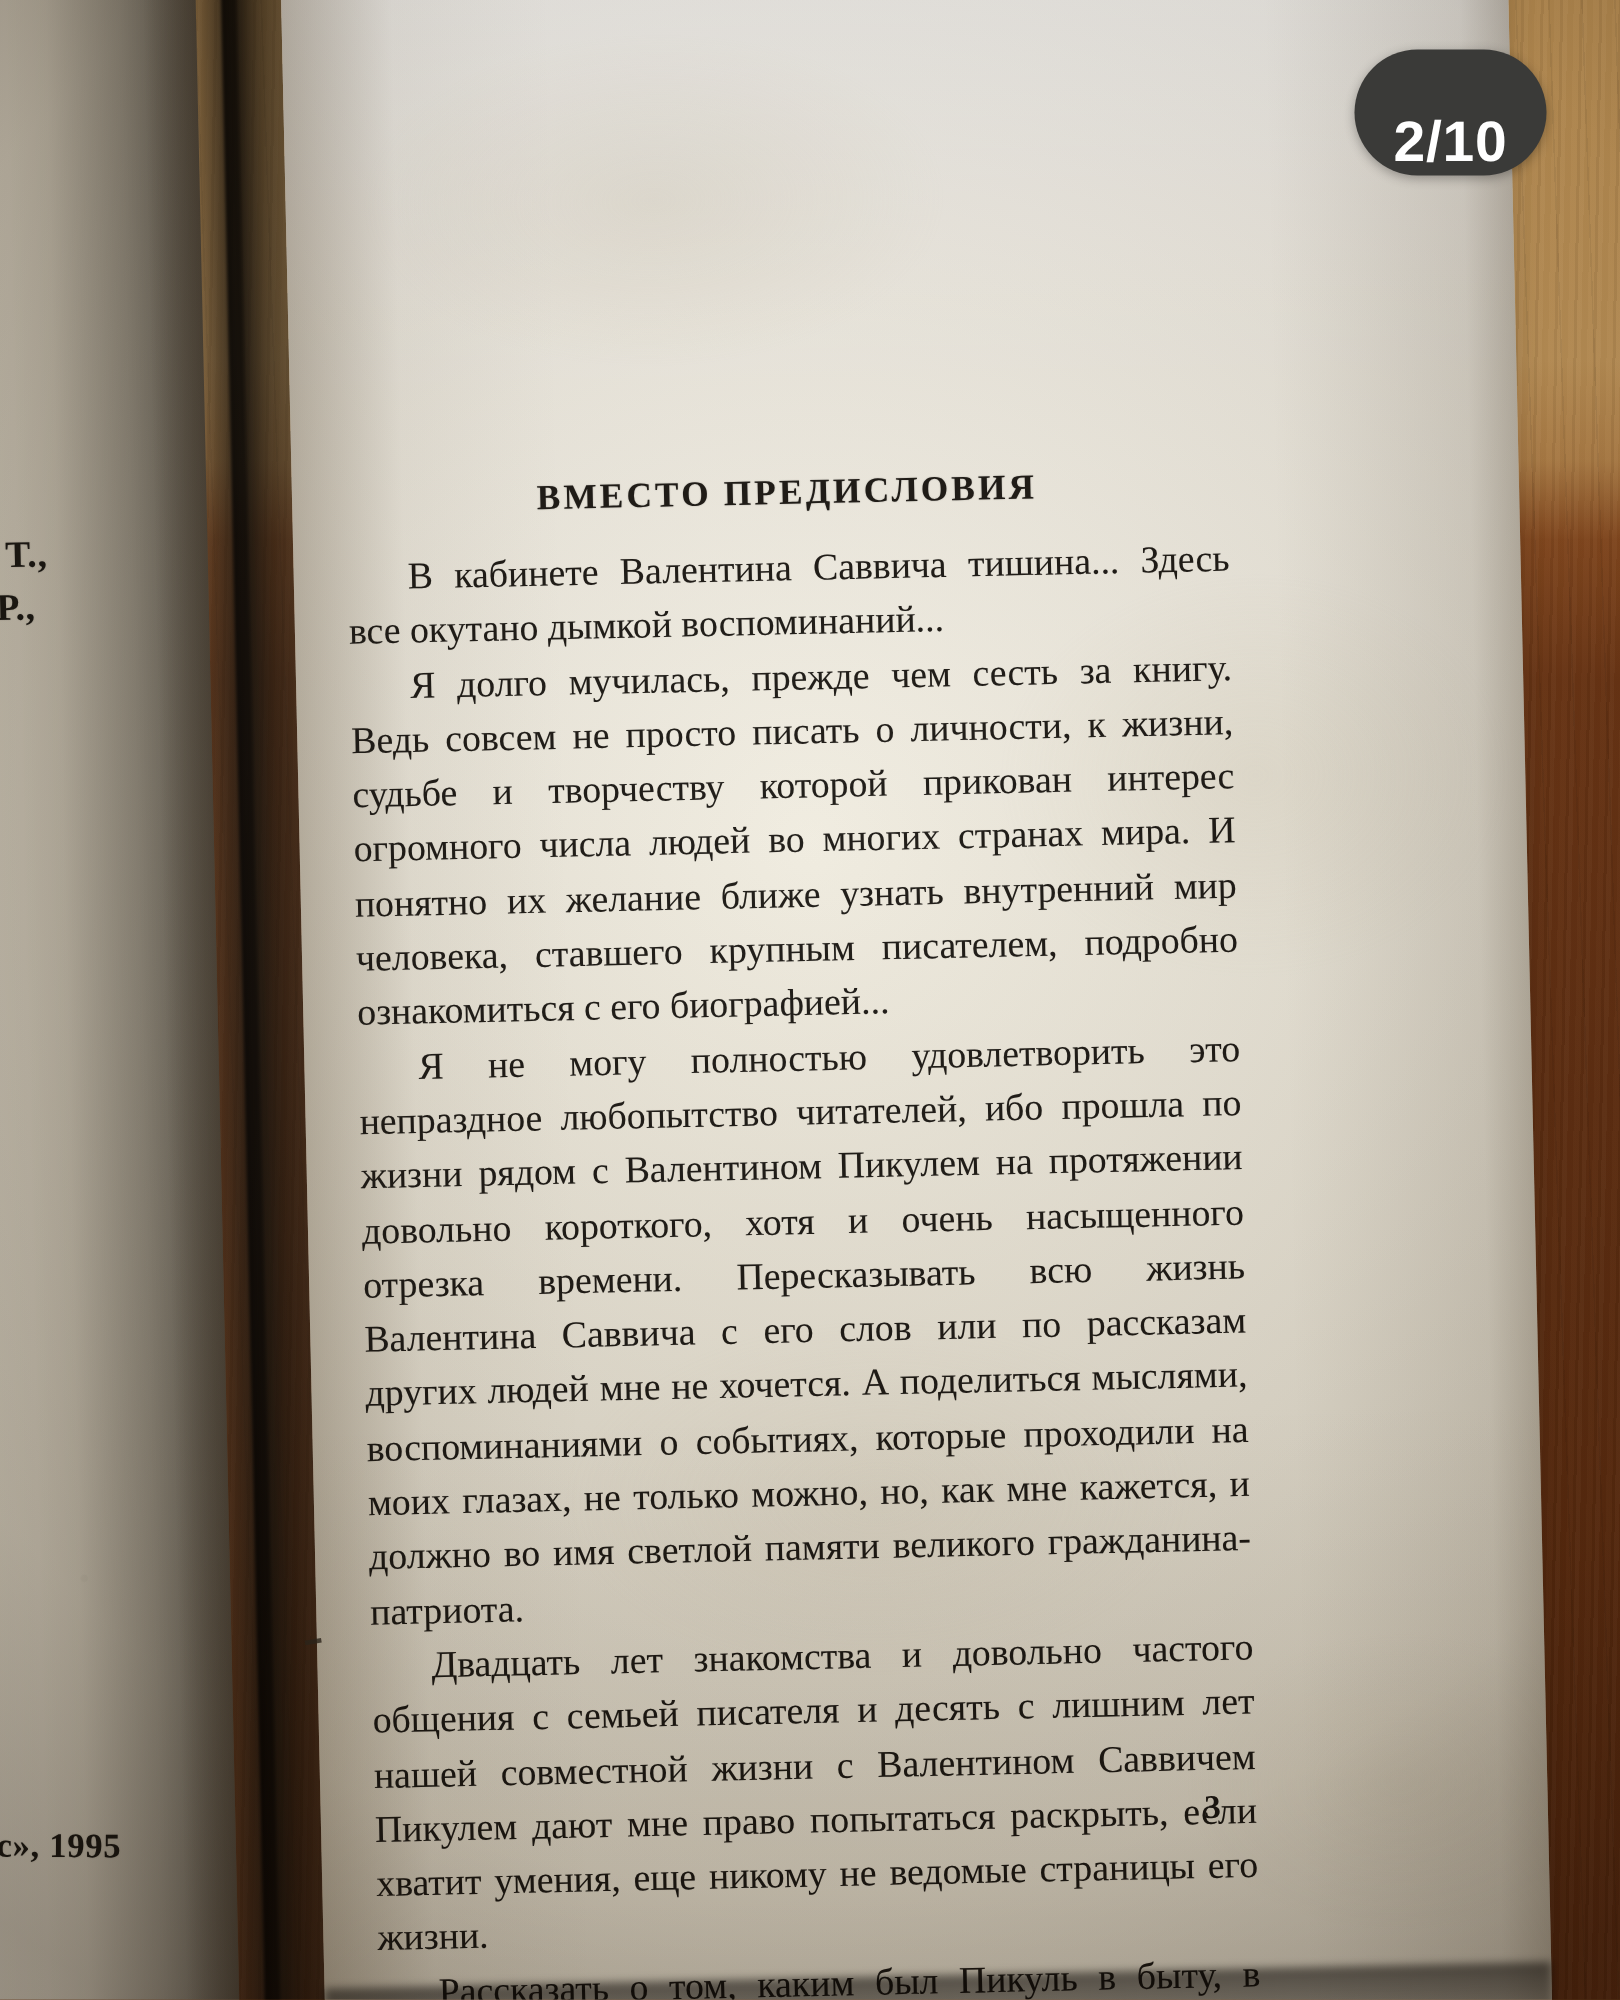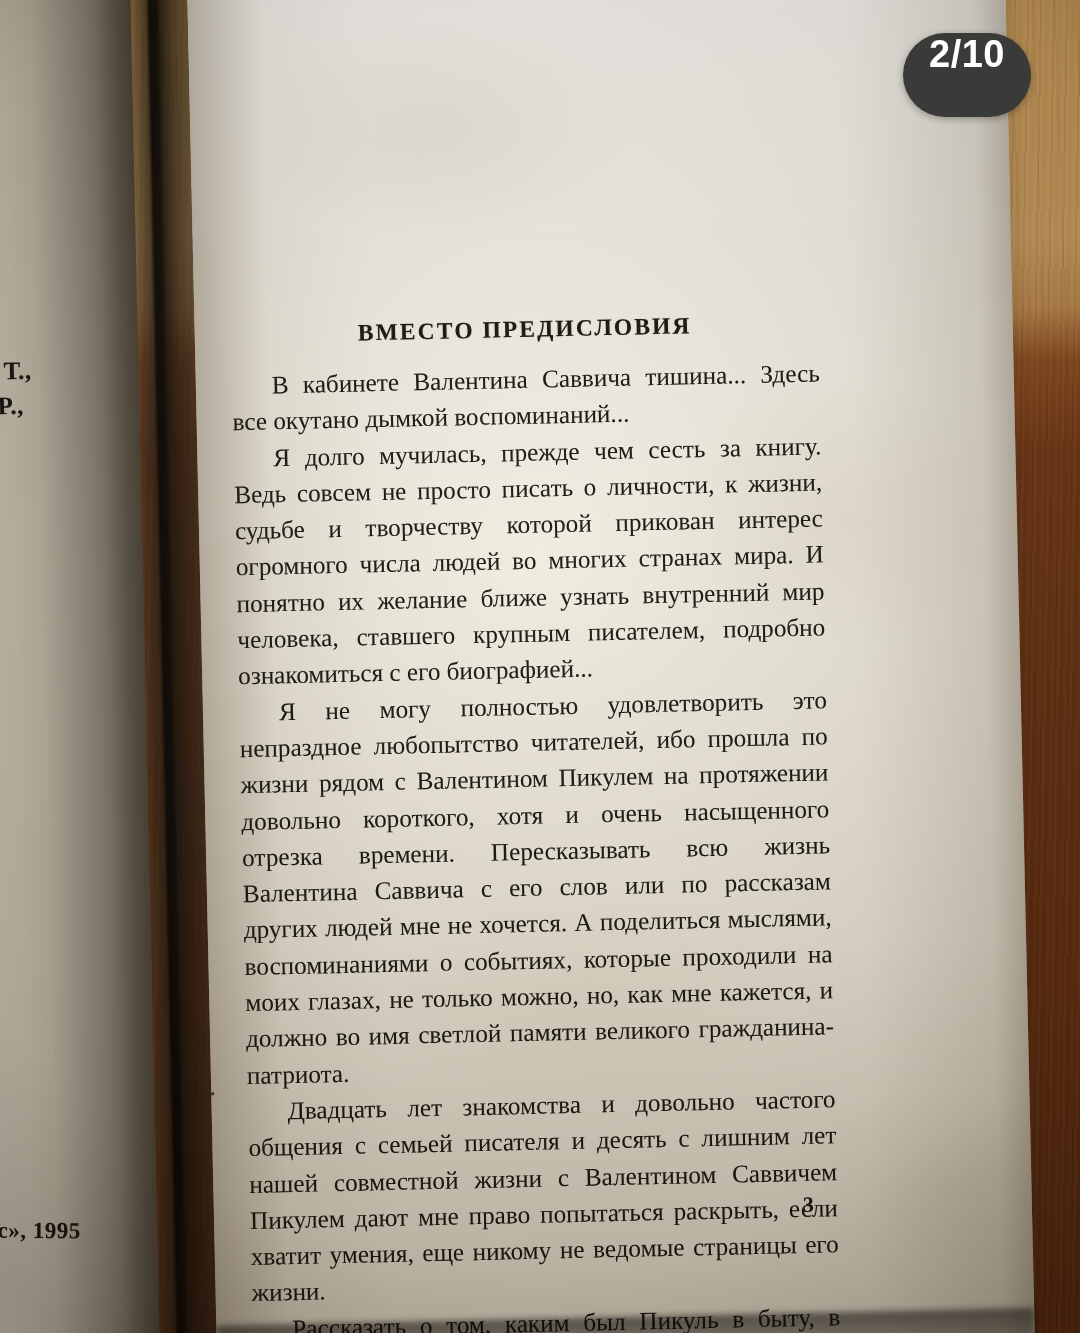--- a/index.html
+++ b/index.html
@@ -156,21 +156,21 @@
     position:absolute;left:392px;top:1355px;width:818px;height:46px;
     background:linear-gradient(180deg, rgba(0,0,0,.55), rgba(0,0,0,.15));
     filter:blur(3px);
   }
 
   
   #counter-badge{
     position:absolute;left:903px;top:33px;
     width:128px;height:84px;border-radius:42px;
     background:#3a3a38;
-    display:flex;align-items:flex-start;justify-content:center;
+    display:flex;align-items:flex-end;justify-content:center;
     color:#ffffff;font-size:38px;font-weight:700;
     font-family:"Liberation Sans", sans-serif;
     letter-spacing:.5px;
     box-shadow:0 2px 7px rgba(0,0,0,.30);
   }
 
   
   #photo-grade{
     position:absolute;inset:0;pointer-events:none;
     background:

